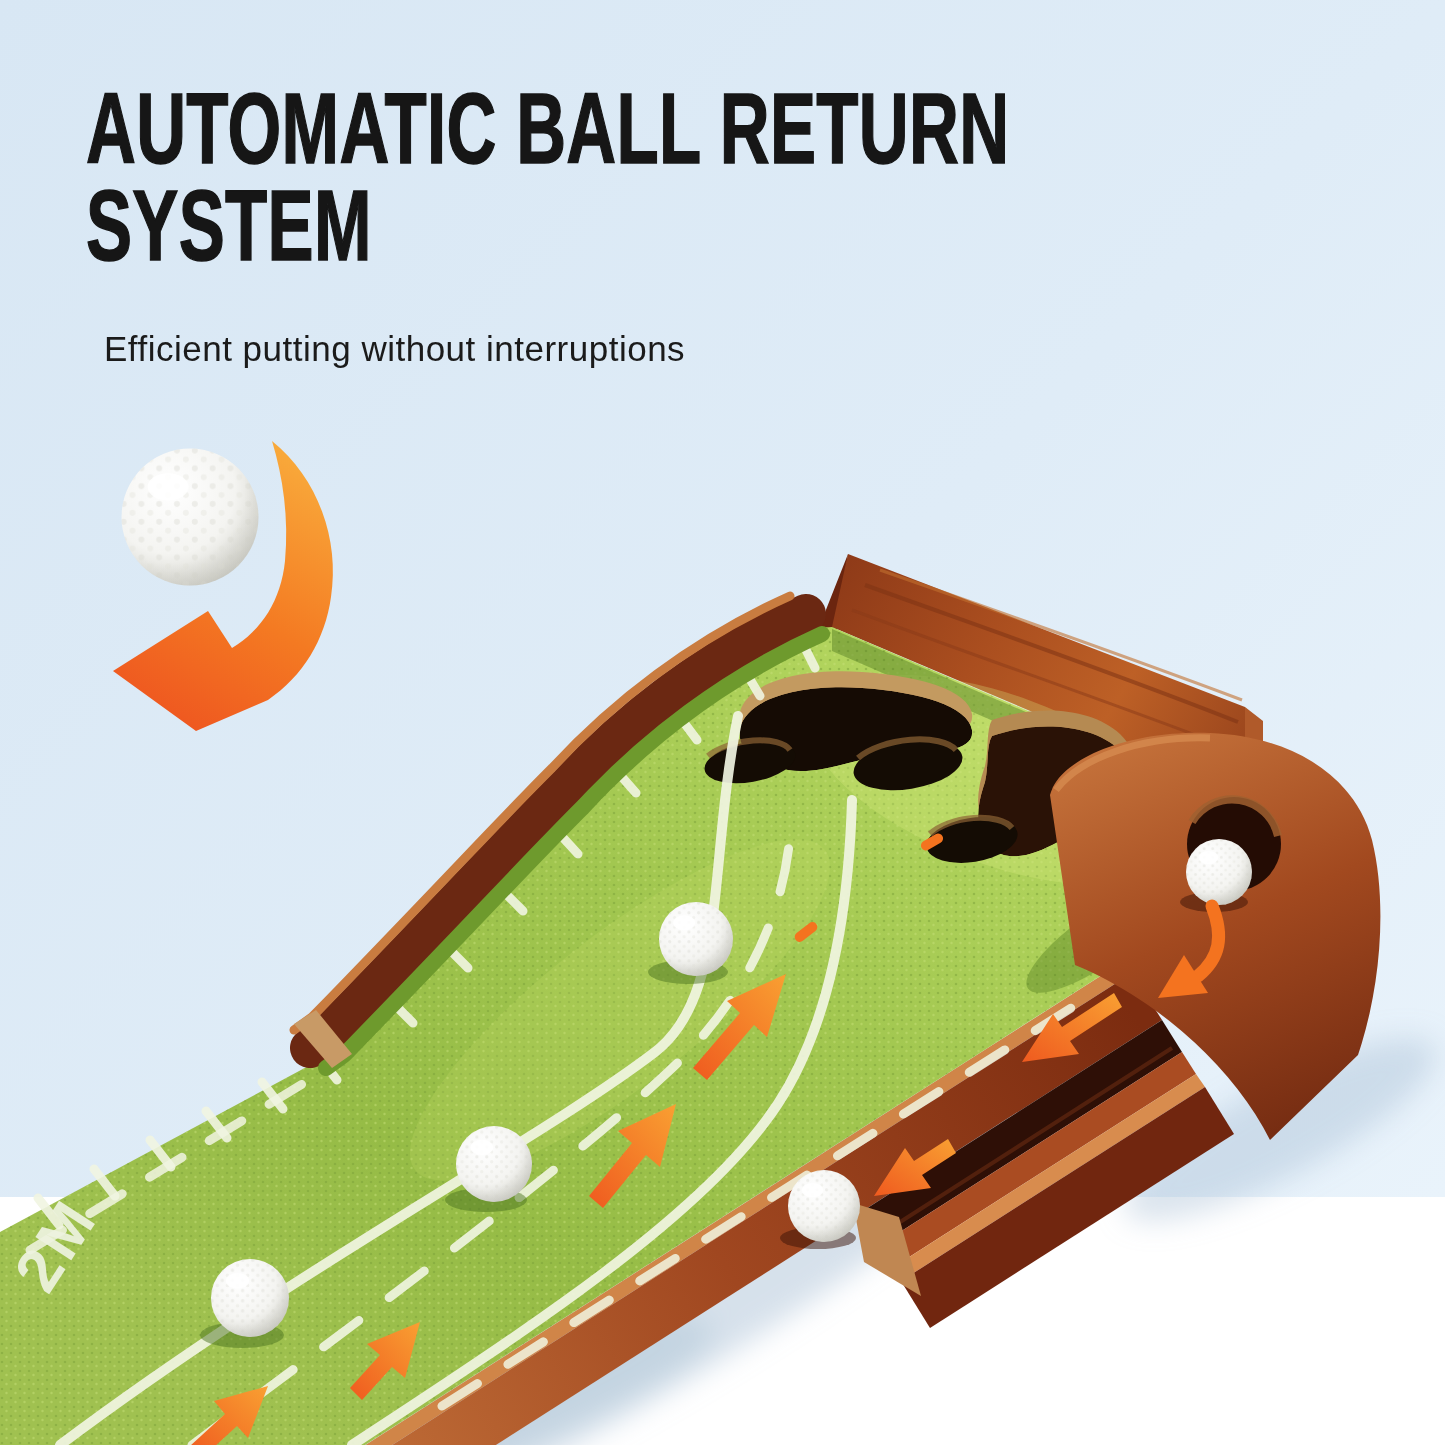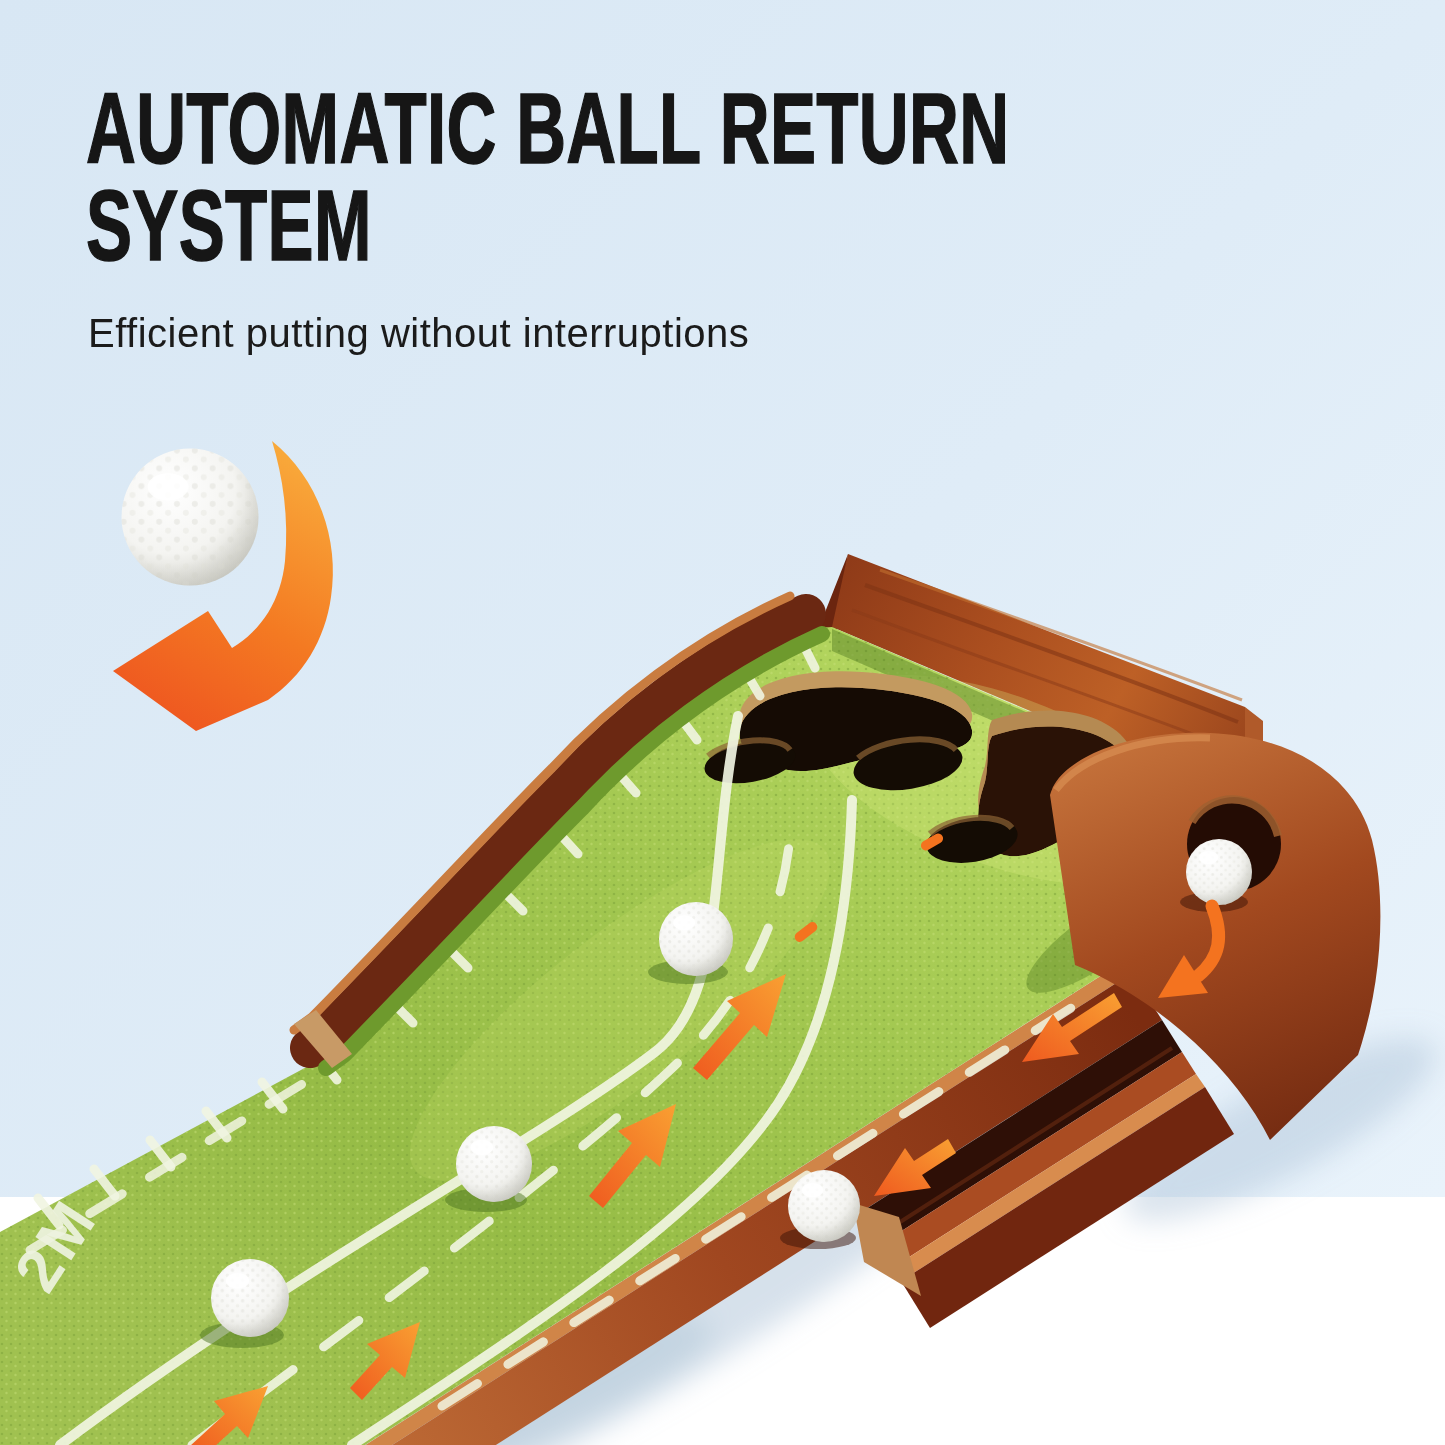--- a/index.html
+++ b/index.html
@@ -5,22 +5,22 @@
   html,body{margin:0;padding:0;}
   body{width:1445px;height:1445px;overflow:hidden;
        font-family:"Liberation Sans", sans-serif;}
   .stage{position:relative;width:1445px;height:1197px;
          background:linear-gradient(135deg,#d8e7f4 0%,#dfecf7 55%,#e9f3fb 100%);}
   .hdr{position:absolute;left:86px;top:80px;z-index:3;}
   .hdr h1{margin:0;font-weight:700;font-size:100px;line-height:97px;
           color:#161616;letter-spacing:0.5px;white-space:nowrap;
           transform:scaleX(0.69);transform-origin:0 0;
           -webkit-text-stroke:1.5px #161616;}
-  .hdr p{margin:0;position:absolute;left:2px;top:224px;
-         font-size:40px;line-height:58px;color:#1b1b1b;letter-spacing:0.5px;
+  .hdr p{margin:16px;position:absolute;left:2px;top:224px;
+         font-size:35px;line-height:58px;color:#1b1b1b;letter-spacing:0.5px;
          white-space:nowrap;font-weight:400;}
   svg.scene{position:absolute;left:0;top:0;z-index:1;display:block;}
 </style>
 </head>
 <body>
 
 <div class="stage">
 
   <div class="hdr">
     <h1><span>AUTOMATIC BALL RETURN</span><br><span>SYSTEM</span></h1>

